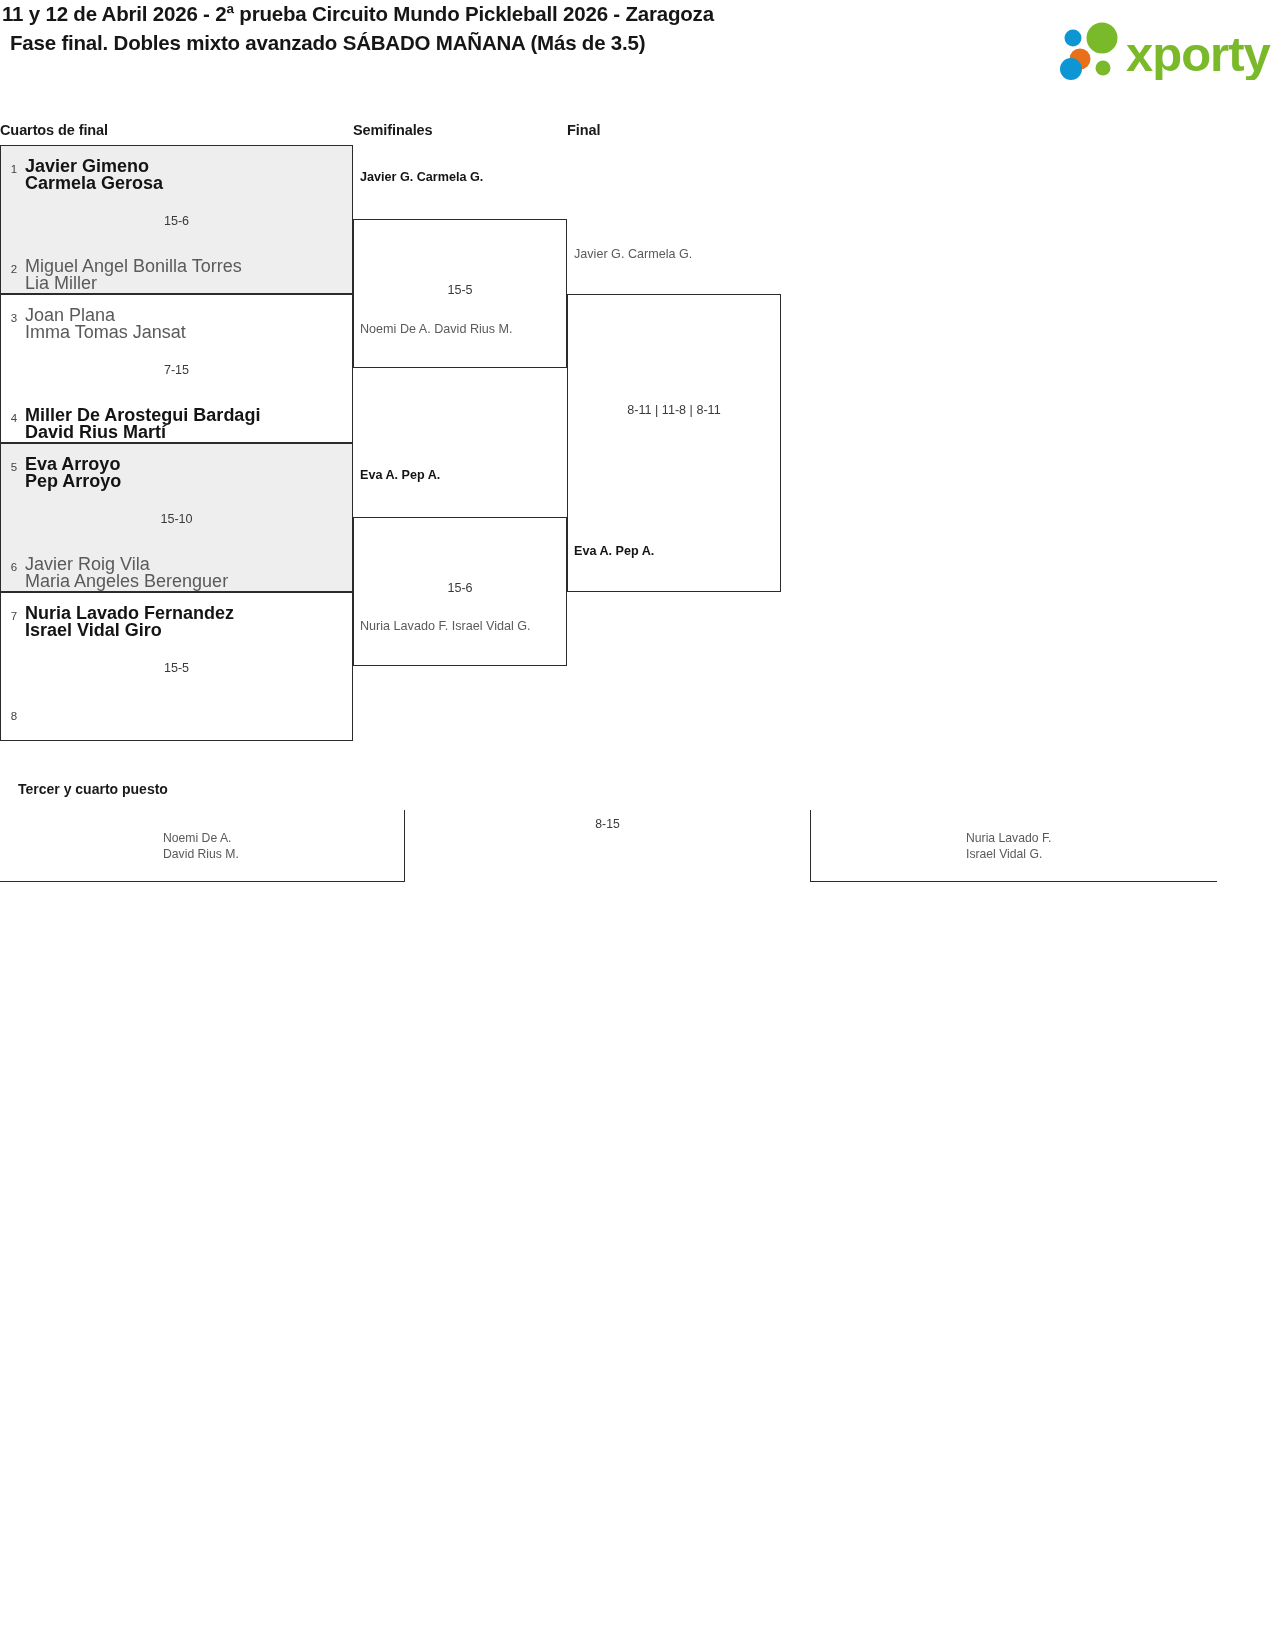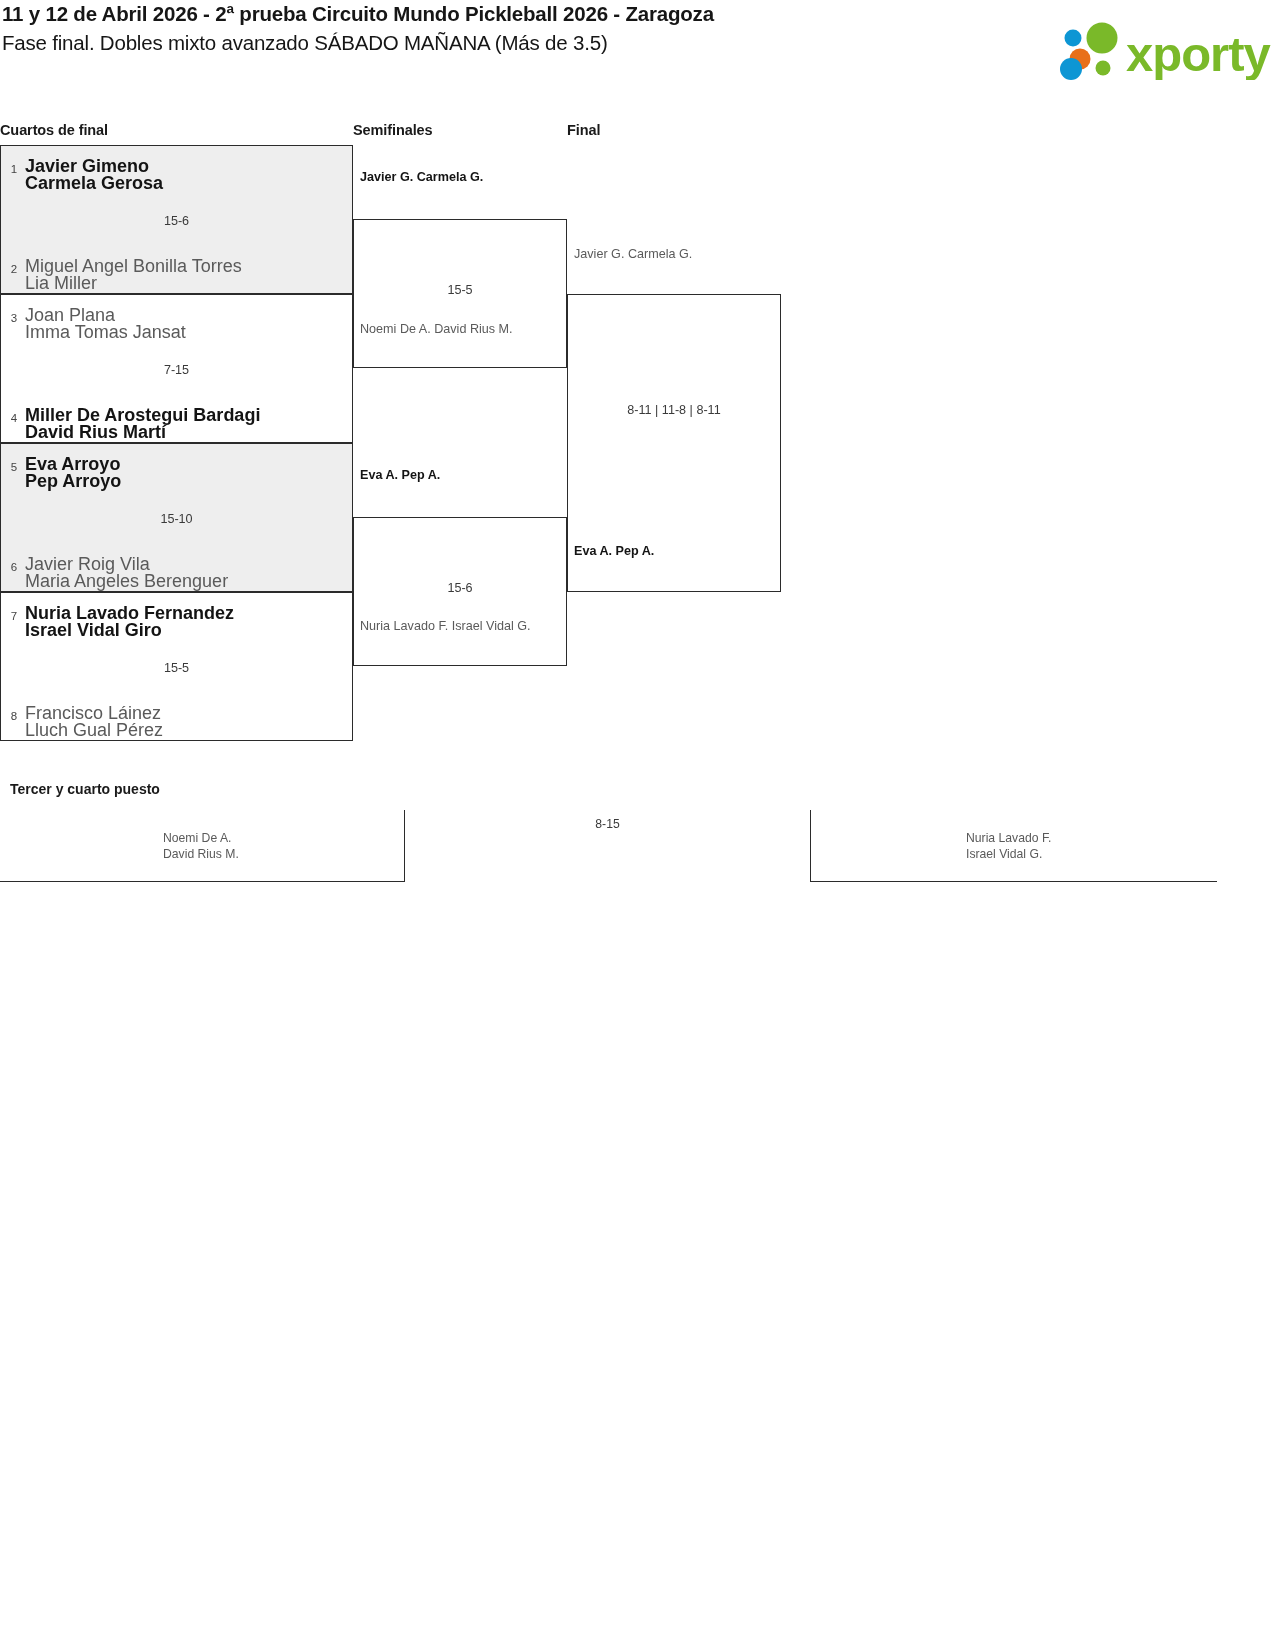--- a/index.html
+++ b/index.html
@@ -34,25 +34,26 @@
   .title-line {
     font-size: 20.5px;
     font-weight: 700;
     line-height: 27px;
     letter-spacing: -0.2px;
     color: #161616;
     white-space: pre-wrap;
   }
   .subtitle-line {
     font-size: 20.5px;
-    font-weight: 400;
+    font-weight: 700;
     line-height: 27px;
     letter-spacing: -0.2px;
     color: #161616;
     margin-top: 2px;
+    margin-left: 8px;
   }
 
   
   .logo {
     position: absolute;
     right: 8px; top: 18px;
     width: 222px;
     height: 62px;
   }
   .logo svg { display: block; }
@@ -187,21 +188,21 @@
     line-height: 17px;
     color: #5a5a5a;
   }
   .f-team.winner { color: #141414; font-weight: 700; }
   .f-team.ft1 { top: 101px; }
   .f-team.ft2 { top: 398px; }
 
   
   .third-title {
     position: absolute;
-    left: 10px;
+    left: 18px;
     top: 781px;
     font-size: 14px;
     font-weight: 700;
     color: #1a1a1a;
   }
   .third-row {
     position: absolute;
     left: 0;
     top: 810px;
     width: 1217px;
@@ -310,24 +311,20 @@
     </div>
 
     <div class="qf-match m4">
       <div class="seed qf-top-seed">7</div>
       <div class="team winner qf-top-team">
         <span class="ln">Nuria Lavado Fernandez</span>
         <span class="ln">Israel Vidal Giro</span>
       </div>
       <div class="qf-score">15-5</div>
       <div class="seed qf-bot-seed">8</div>
-      <div class="team qf-bot-team">
-        <span class="ln">Francisco Láinez</span>
-        <span class="ln">Lluch Gual Pérez</span>
-      </div>
     </div>
 
     <div class="sf-box s1">
       <div class="sf-score">15-5</div>
     </div>
     <div class="sf-box s2">
       <div class="sf-score">15-6</div>
     </div>
 
     <div class="sf-team t1 winner">

